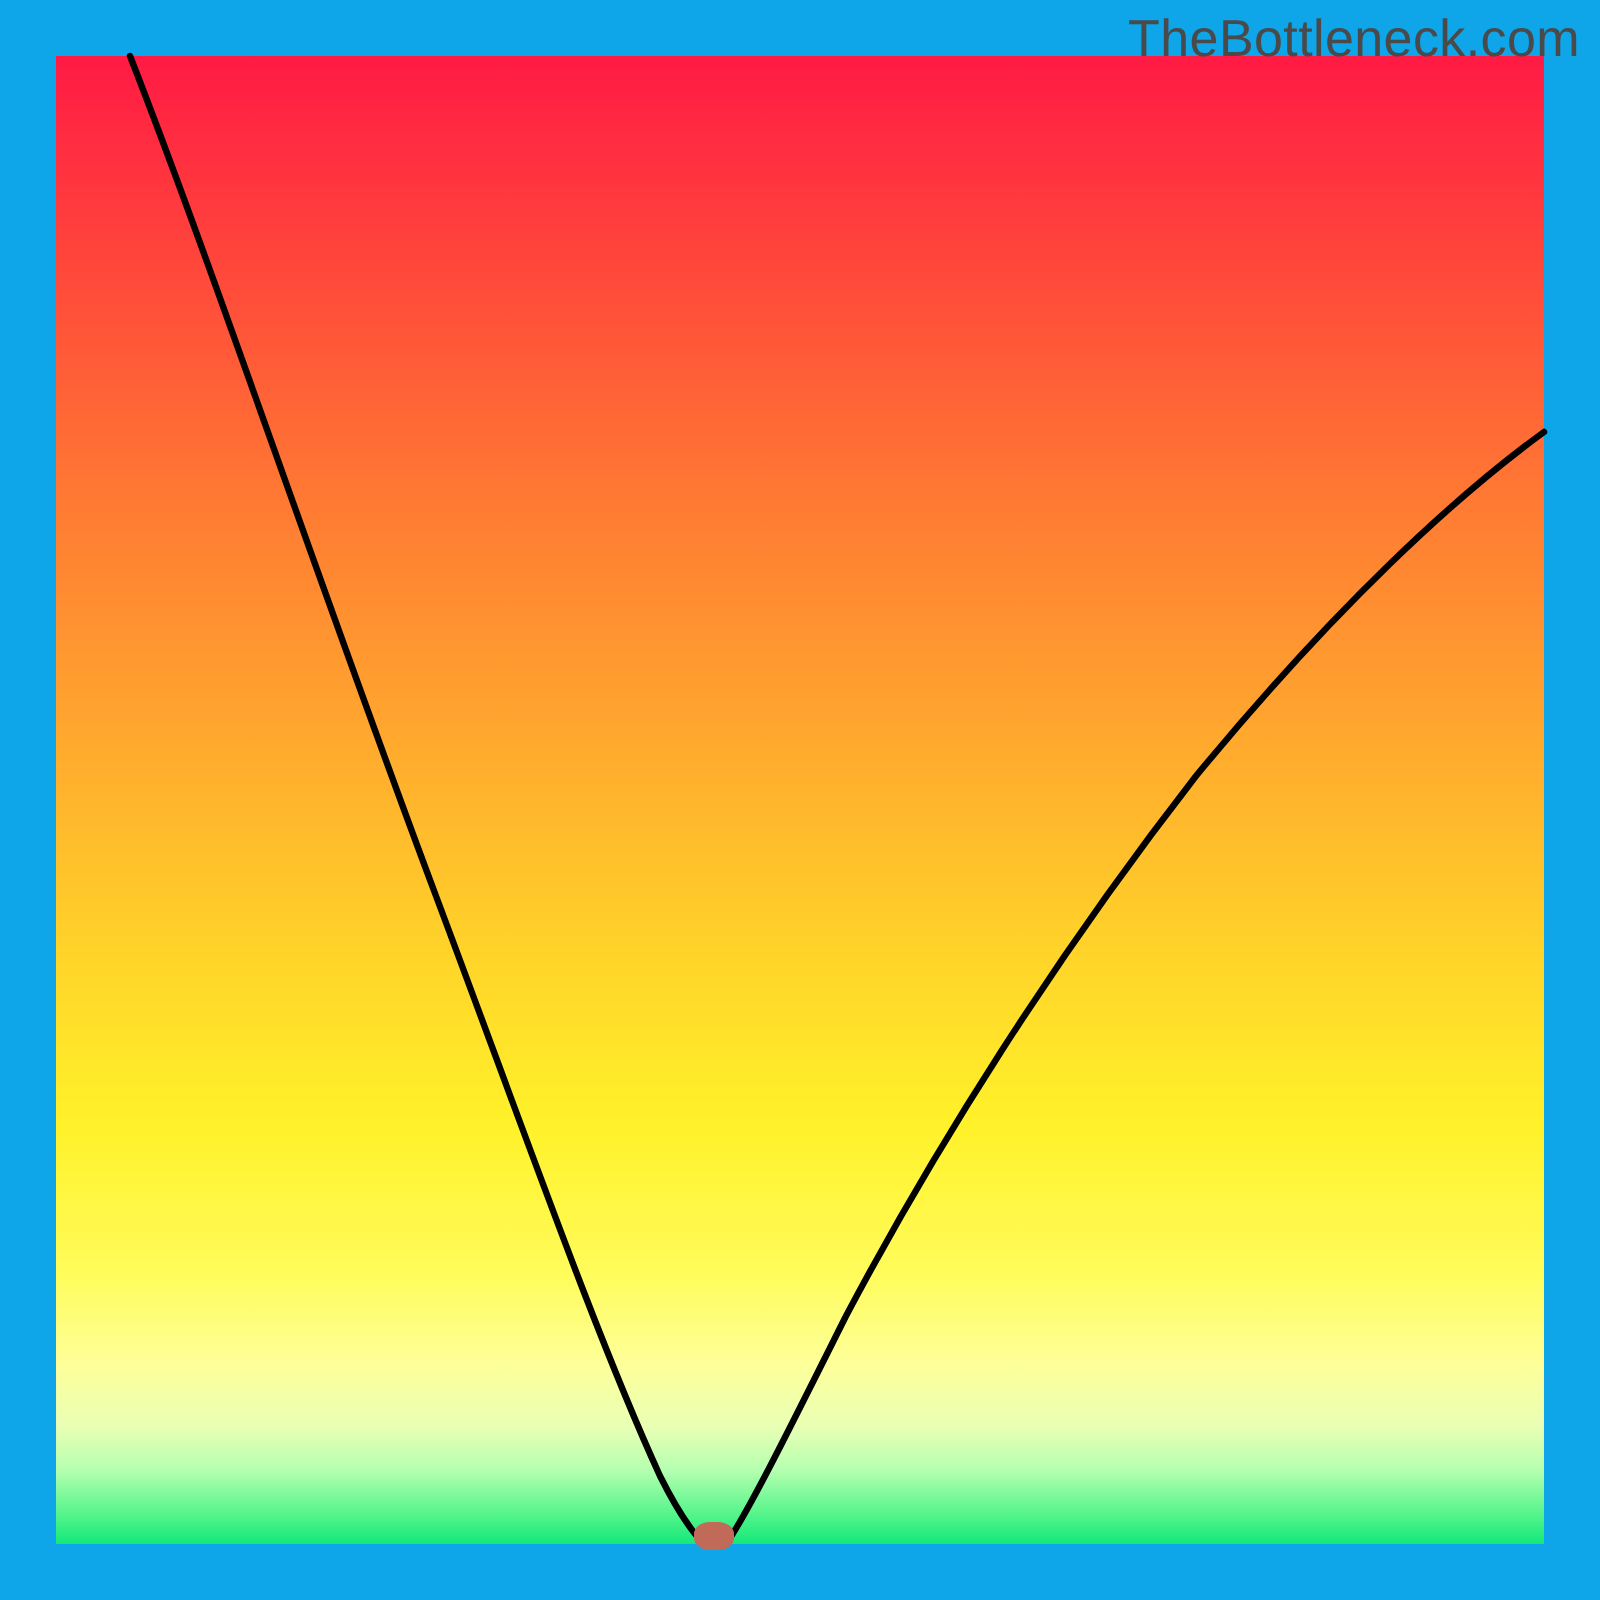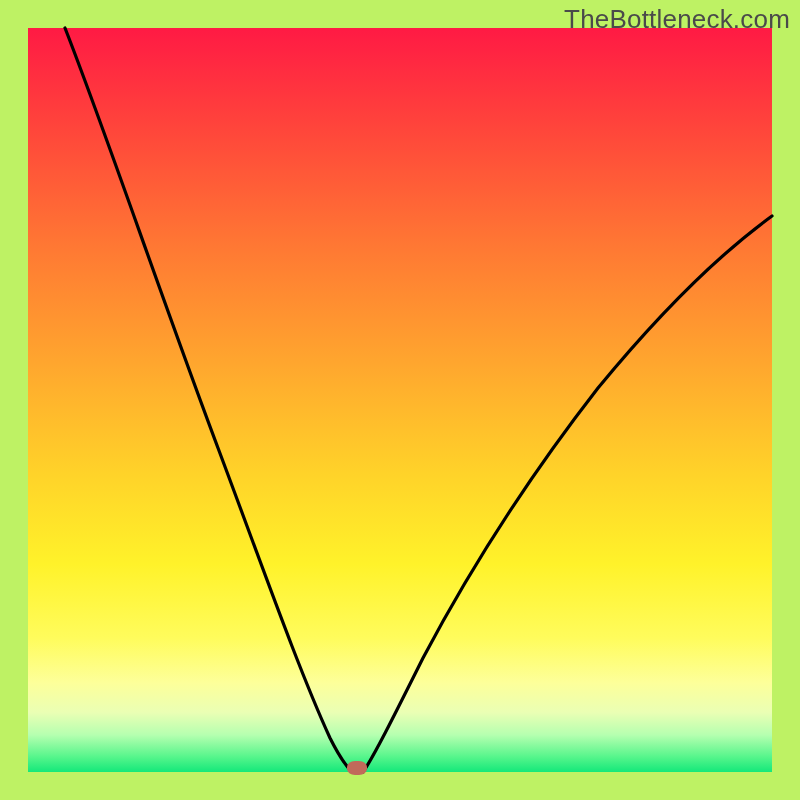--- a/index.html
+++ b/index.html
@@ -10,21 +10,21 @@
     background: #000;
     overflow: hidden;
     font-family: Arial, Helvetica, sans-serif;
   }
   .frame {
     position: absolute;
     left: 0;
     top: 0;
     width: 800px;
     height: 800px;
-    background: #bef264;
+    background: #0ea5e9;
   }
   .plot-area {
     position: absolute;
     left: 28px;
     top: 28px;
     width: 744px;
     height: 744px;
     background: linear-gradient(to bottom,
       #ff1a44 0%,
       #ff4a3a 15%,

